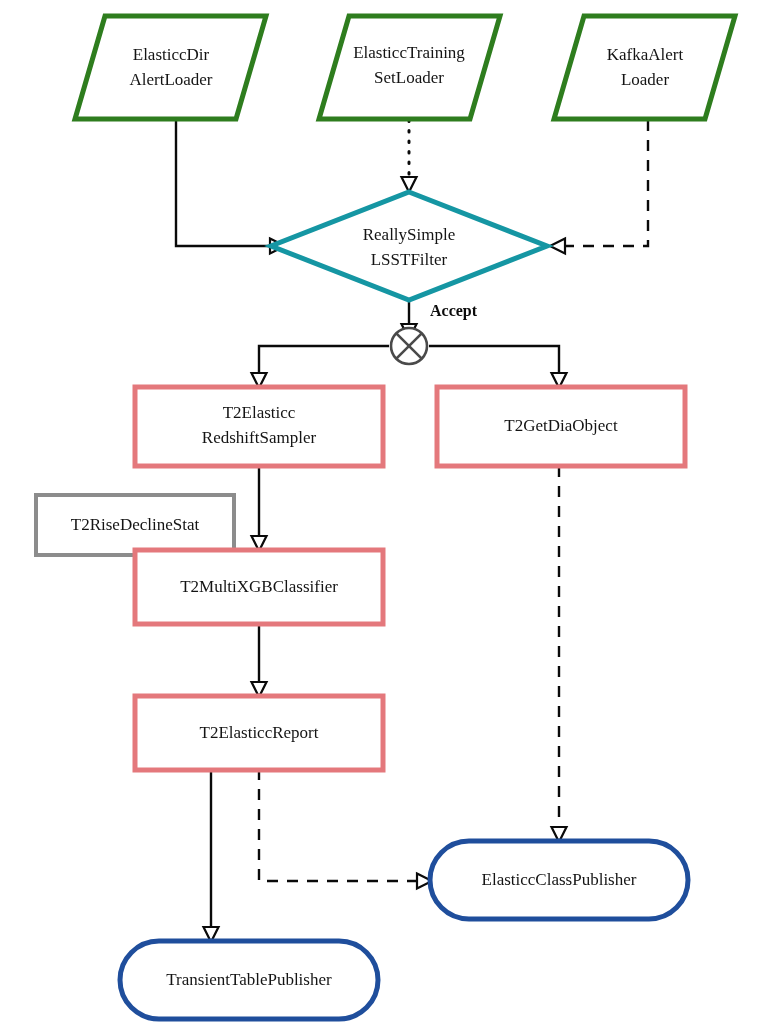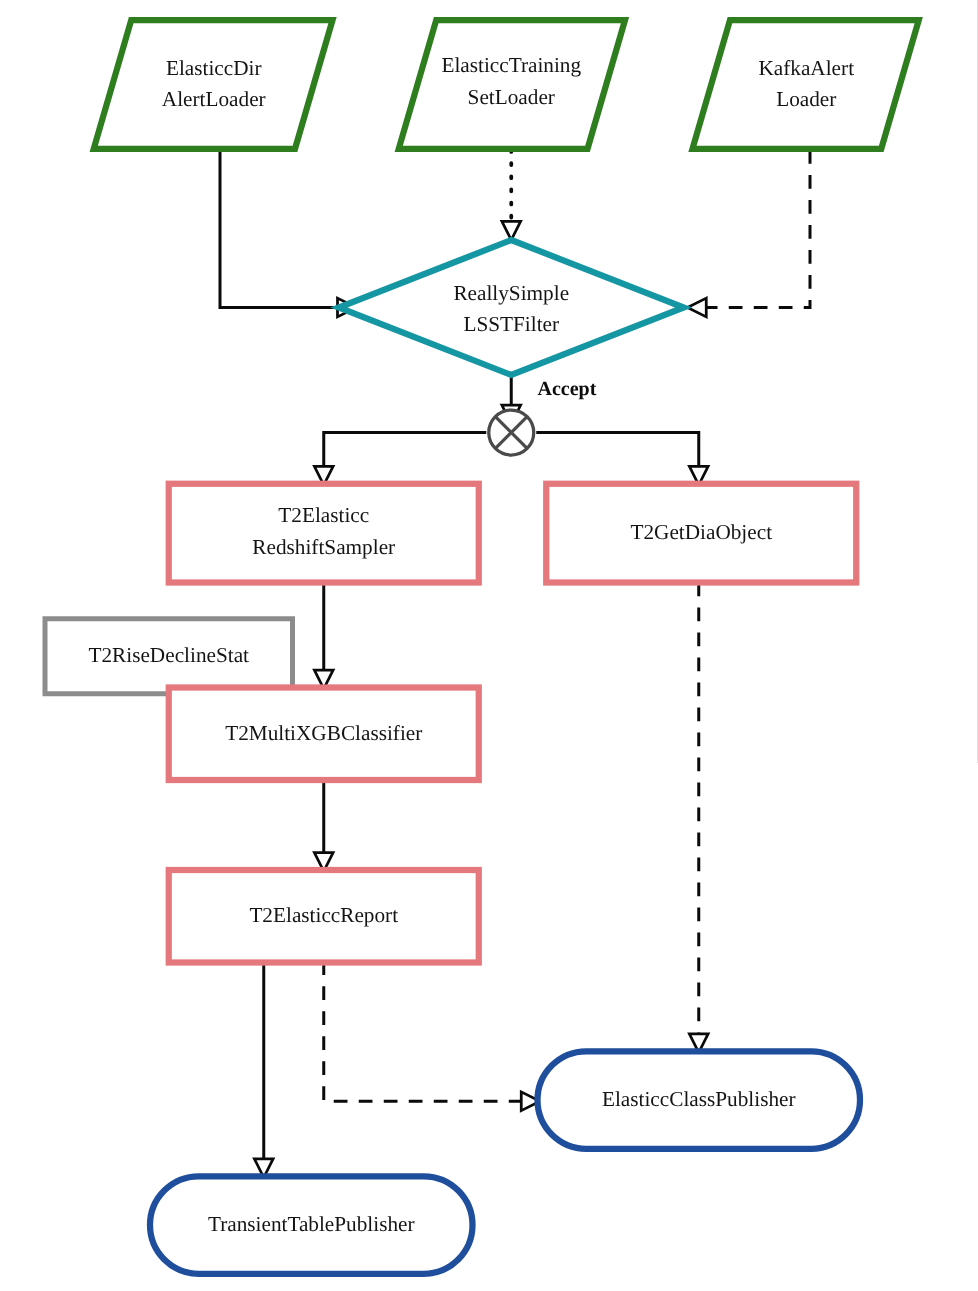--- a/index.html
+++ b/index.html
@@ -11,21 +11,21 @@
   body {
     width: 782px;
     height: 1033px;
     font-family: "Liberation Serif", "DejaVu Serif", serif;
     overflow: hidden;
   }
   #diagram-root {
     position: relative;
     width: 782px;
     height: 741px;
-    background: #be185d;
+    background: #14532d;
   }
   svg#flowchart {
     display: block;
     width: 782px;
     height: 1033px;
     background: #ffffff;
   }
   .node-label {
     font-family: "Liberation Serif", "DejaVu Serif", serif;
     font-size: 17px;

